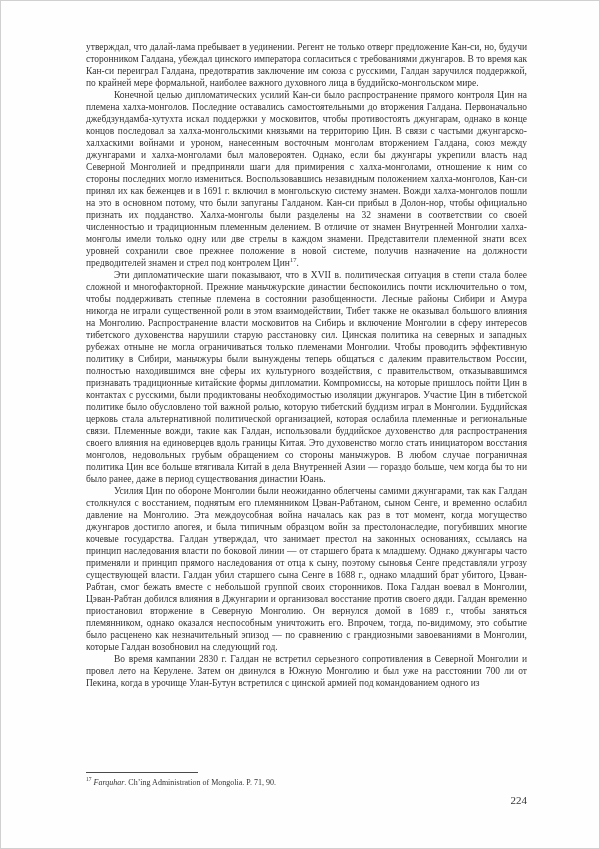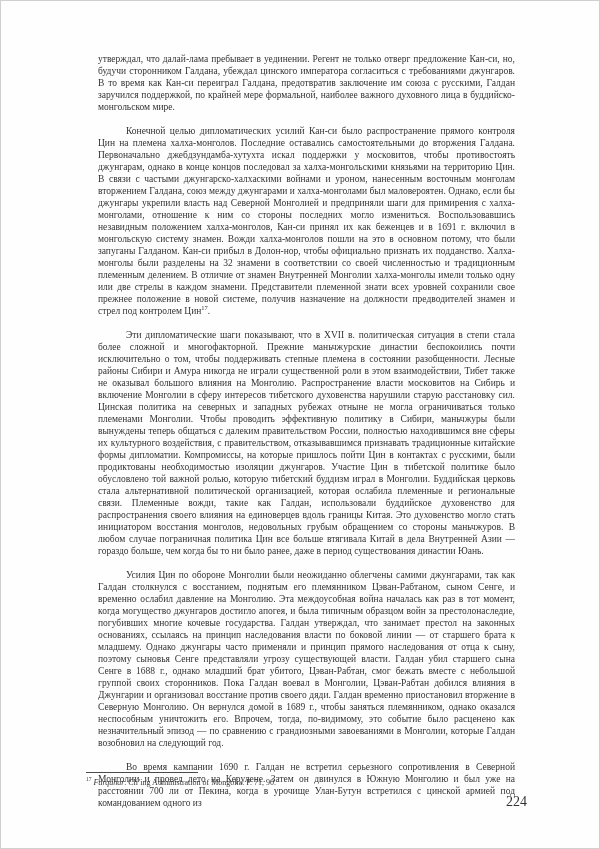--- a/index.html
+++ b/index.html
@@ -22,21 +22,21 @@
     position: absolute;
     left: 85px;
     top: 40px;
     width: 441px;
     font-size: 9.5px;
     line-height: 12px;
     text-align: justify;
     hyphens: none;
   }
   .para {
-    margin: 12px;
+    margin: 0;
     padding: 0;
   }
   .para.indent {
     text-indent: 28px;
   }
   sup.fn {
     font-size: 6.5px;
     line-height: 0;
     vertical-align: super;
   }
@@ -64,40 +64,40 @@
   .footnote i {
     font-style: italic;
     font-family: Liberation Serif, serif;
   }
   .page-number {
     position: absolute;
     top: 793px;
     left: 85px;
     width: 441px;
     text-align: right;
-    font-size: 14px;
+    font-size: 11px;
     color: #333333;
   }
 </style>
 </head>
 <body>
 
 <div class="page">
 
   <div class="textblock">
 
     <p class="para">утверждал, что далай-лама пребывает в уединении. Регент не только отверг предложение Кан-си, но, будучи сторонником Галдана, убеждал цинского императора согласиться с требованиями джунгаров. В то время как Кан-си переиграл Галдана, предотвратив заключение им союза с русскими, Галдан заручился поддержкой, по крайней мере формальной, наиболее важного духовного лица в буддийско-монгольском мире.</p>
 
     <p class="para indent"><span>Конечной целью дипломатических усилий Кан-си было распространение прямого контроля Цин на племена халха-монголов. Последние оставались самостоятельными до вторжения Галдана. Первоначально джебдзундамба-хутухта искал поддержки у московитов, чтобы противостоять джунгарам, однако в конце концов последовал за халха-монгольскими князьями на территорию Цин. В связи с частыми джунгарско-халхаскими войнами и уроном, нанесенным восточным монголам вторжением Галдана, союз между джунгарами и халха-монголами был маловероятен. Однако, если бы джунгары укрепили власть над Северной Монголией и предприняли шаги для примирения с халха-монголами, отношение к ним со стороны последних могло измениться. Воспользовавшись незавидным положением халха-монголов, Кан-си принял их как беженцев и в 1691 г. включил в монгольскую систему знамен. Вожди халха-монголов пошли на это в основном потому, что были запуганы Галданом. Кан-си прибыл в Долон-нор, чтобы официально признать их подданство. Халха-монголы были разделены на 32 знамени в соответствии со своей численностью и традиционным племенным делением. В отличие от знамен Внутренней Монголии халха-монголы имели только одну или две стрелы в каждом знамени. Представители племенной знати всех уровней сохранили свое прежнее положение в новой системе, получив назначение на должности предводителей знамен и стрел под контролем Цин</span><sup class="fn">17</sup><span>.</span></p>
 
     <p class="para indent">Эти дипломатические шаги показывают, что в XVII в. политическая ситуация в степи стала более сложной и многофакторной. Прежние маньчжурские династии беспокоились почти исключительно о том, чтобы поддерживать степные племена в состоянии разобщенности. Лесные районы Сибири и Амура никогда не играли существенной роли в этом взаимодействии, Тибет также не оказывал большого влияния на Монголию. Распространение власти московитов на Сибирь и включение Монголии в сферу интересов тибетского духовенства нарушили старую расстановку сил. Цинская политика на северных и западных рубежах отныне не могла ограничиваться только племенами Монголии. Чтобы проводить эффективную политику в Сибири, маньчжуры были вынуждены теперь общаться с далеким правительством России, полностью находившимся вне сферы их культурного воздействия, с правительством, отказывавшимся признавать традиционные китайские формы дипломатии. Компромиссы, на которые пришлось пойти Цин в контактах с русскими, были продиктованы необходимостью изоляции джунгаров. Участие Цин в тибетской политике было обусловлено той важной ролью, которую тибетский буддизм играл в Монголии. Буддийская церковь стала альтернативной политической организацией, которая ослабила племенные и региональные связи. Племенные вожди, такие как Галдан, использовали буддийское духовенство для распространения своего влияния на единоверцев вдоль границы Китая. Это духовенство могло стать инициатором восстания монголов, недовольных грубым обращением со стороны маньчжуров. В любом случае пограничная политика Цин все больше втягивала Китай в дела Внутренней Азии — гораздо больше, чем когда бы то ни было ранее, даже в период существования династии Юань.</p>
 
     <p class="para indent">Усилия Цин по обороне Монголии были неожиданно облегчены самими джунгарами, так как Галдан столкнулся с восстанием, поднятым его племянником Цэван-Рабтаном, сыном Сенге, и временно ослабил давление на Монголию. Эта междоусобная война началась как раз в тот момент, когда могущество джунгаров достигло апогея, и была типичным образцом войн за престолонаследие, погубивших многие кочевые государства. Галдан утверждал, что занимает престол на законных основаниях, ссылаясь на принцип наследования власти по боковой линии — от старшего брата к младшему. Однако джунгары часто применяли и принцип прямого наследования от отца к сыну, поэтому сыновья Сенге представляли угрозу существующей власти. Галдан убил старшего сына Сенге в 1688 г., однако младший брат убитого, Цэван-Рабтан, смог бежать вместе с небольшой группой своих сторонников. Пока Галдан воевал в Монголии, Цэван-Рабтан добился влияния в Джунгарии и организовал восстание против своего дяди. Галдан временно приостановил вторжение в Северную Монголию. Он вернулся домой в 1689 г., чтобы заняться племянником, однако оказался неспособным уничтожить его. Впрочем, тогда, по-видимому, это событие было расценено как незначительный эпизод — по сравнению с грандиозными завоеваниями в Монголии, которые Галдан возобновил на следующий год.</p>
 
-    <p class="para indent">Во время кампании 1690 г. Галдан не встретил серьезного сопротивления в Северной Монголии и провел лето на Керулене. Затем он двинулся в Южную Монголию и был уже на расстоянии 700 ли от Пекина, когда в урочище Улан-Бутун встретился с цинской армией под командованием одного из</p>
+    <p class="para indent">Во время кампании 2830 г. Галдан не встретил серьезного сопротивления в Северной Монголии и провел лето на Керулене. Затем он двинулся в Южную Монголию и был уже на расстоянии 700 ли от Пекина, когда в урочище Улан-Бутун встретился с цинской армией под командованием одного из</p>
 
   </div>
 
   <div class="footnote-rule"></div>
 
   <div class="footnote"><sup class="fn">17</sup><i>Farquhar</i><span>. Ch’ing Administration of Mongolia. P. 71, 90.</span></div>
 
   <div class="page-number">224</div>
 
 </div>

